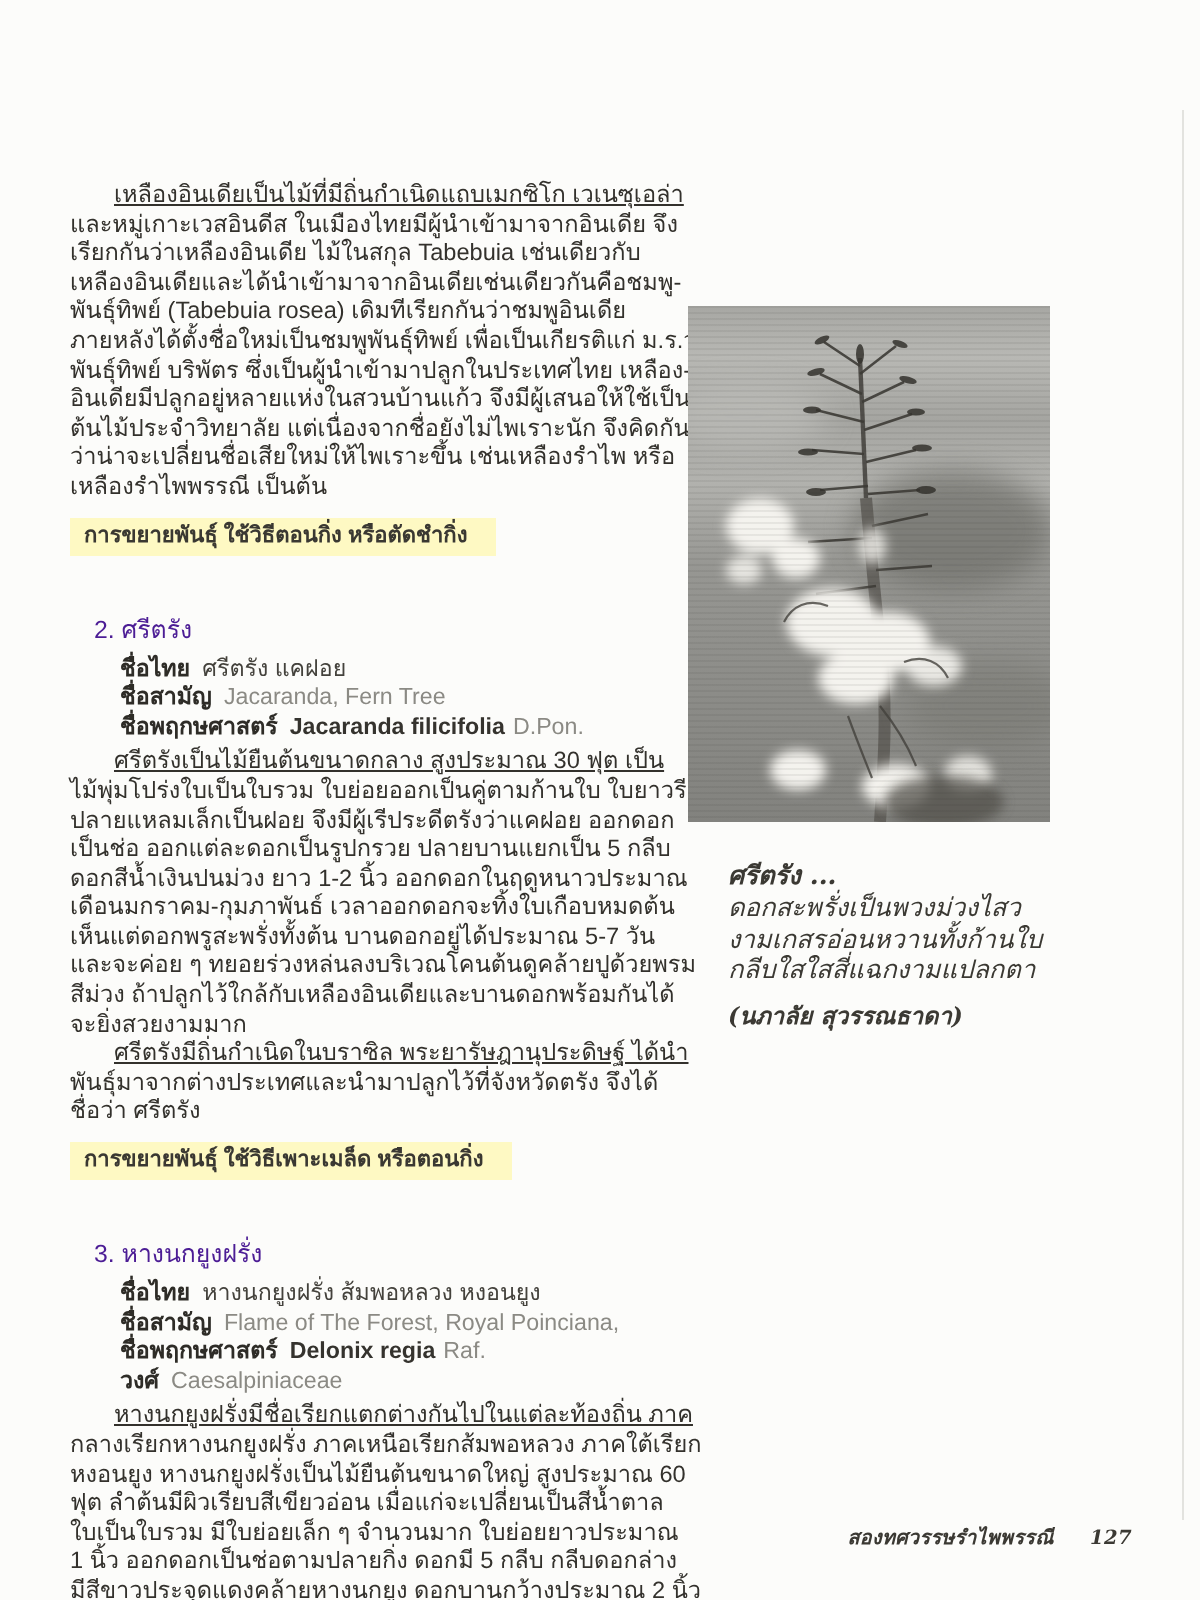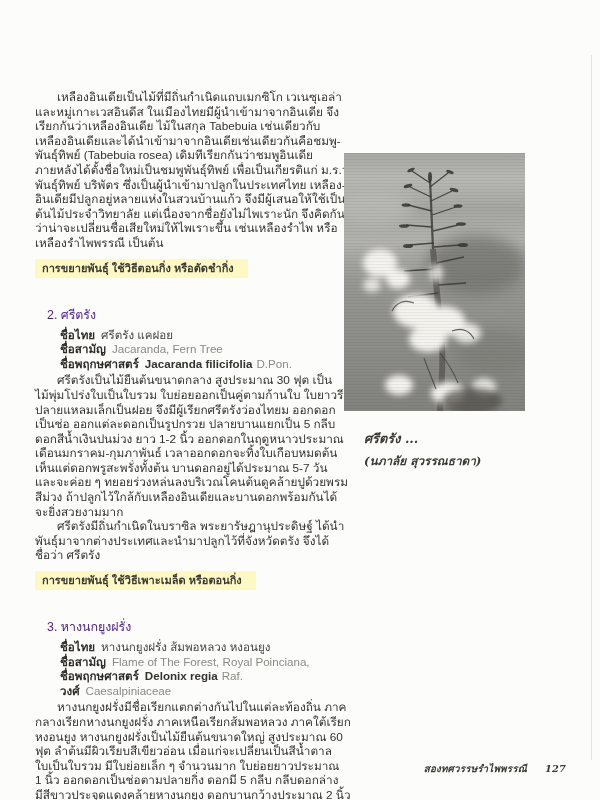--- a/index.html
+++ b/index.html
@@ -7,21 +7,21 @@
     width:600px;height:800px;overflow:hidden;position:relative;
     background:#fcfcfa;
     font-family:"Liberation Sans","DejaVu Sans",sans-serif;
     color:#33312c;
   }
   .page{position:absolute;inset:0;background:#fcfcfa;}
   
   .main-col{position:absolute;left:35px;top:90px;width:303px;}
   .para{font-size:11.8px;line-height:14.6px;letter-spacing:0;}
   .para div{white-space:nowrap;}
-  .para.indent-first div:first-child{text-indent:22px;}
+  .para.indent-first div:first-child{text-indent:22px;text-decoration:underline;}
   .prop-band{
     display:inline-block;background:#fef9c3;color:#3a3832;
     font-weight:700;font-size:11px;line-height:12px;
     padding:3px 14px 4px 7px;margin:8px 0 0 0;
   }
   .sec-title{font-weight:400;font-size:12.4px;margin:27px 0 4px 12px;color:#4c1d95;}
   .names{margin-left:25px;font-size:11.6px;line-height:14.6px;}
   .name-row .lbl{font-weight:700;color:#2e2c27;margin-right:6px;}
   .name-row .val{color:#44423c;}
   .name-row .val-latin{color:#8b8a84;}
@@ -89,21 +89,21 @@
         <span class="lbl">ชื่อสามัญ</span><span class="val val-latin">Jacaranda, Fern Tree</span>
       </div>
       <div class="name-row">
         <span class="lbl">ชื่อพฤกษศาสตร์</span><span class="val val-sci">Jacaranda filicifolia</span><span class="val-author">D.Pon.</span>
       </div>
     </div>
 
     <div class="para desc indent-first">
         <div>ศรีตรังเป็นไม้ยืนต้นขนาดกลาง สูงประมาณ 30 ฟุต เป็น</div>
         <div>ไม้พุ่มโปร่งใบเป็นใบรวม ใบย่อยออกเป็นคู่ตามก้านใบ ใบยาวรี</div>
-        <div>ปลายแหลมเล็กเป็นฝอย จึงมีผู้เรียกศรีตรังว่องไทยม ออกดอก</div>
+        <div>ปลายแหลมเล็กเป็นฝอย จึงมีผู้เรีประดีตรังว่าแคฝอย ออกดอก</div>
         <div>เป็นช่อ ออกแต่ละดอกเป็นรูปกรวย ปลายบานแยกเป็น 5 กลีบ</div>
         <div>ดอกสีน้ำเงินปนม่วง ยาว 1-2 นิ้ว ออกดอกในฤดูหนาวประมาณ</div>
         <div>เดือนมกราคม-กุมภาพันธ์ เวลาออกดอกจะทิ้งใบเกือบหมดต้น</div>
         <div>เห็นแต่ดอกพรูสะพรั่งทั้งต้น บานดอกอยู่ได้ประมาณ 5-7 วัน</div>
         <div>และจะค่อย ๆ ทยอยร่วงหล่นลงบริเวณโคนต้นดูคล้ายปูด้วยพรม</div>
         <div>สีม่วง ถ้าปลูกไว้ใกล้กับเหลืองอินเดียและบานดอกพร้อมกันได้</div>
         <div>จะยิ่งสวยงามมาก</div>
       </div>
 
     <div class="para indent-first">
@@ -219,20 +219,25 @@
           <path d="M80,205 C84,216 88,226 92,236"></path>
           <path d="M96,200 C104,210 110,220 114,230"></path>
         </g>
         <ellipse cx="128" cy="248" rx="30" ry="13" fill="#53514c" filter="url(#soft)" opacity="0.75"></ellipse>
       </svg>
     </div>
   </div>
 
   <div class="caption">
     <div class="cap-title">ศรีตรัง ...</div>
+    <div class="cap-poem">
+        <div>ดอกสะพรั่งเป็นพวงม่วงไสว</div>
+        <div>งามเกสรอ่อนหวานทั้งก้านใบ</div>
+        <div>กลีบใสใสสี่แฉกงามแปลกตา</div>
+      </div>
     <div class="cap-author">(นภาลัย สุวรรณธาดา)</div>
   </div>
 
   <div class="footer">
     <span>สองทศวรรษรำไพพรรณี</span><span class="pagenum">127</span>
   </div>
 
   <div class="scan-edge"></div>
 
 </div>

